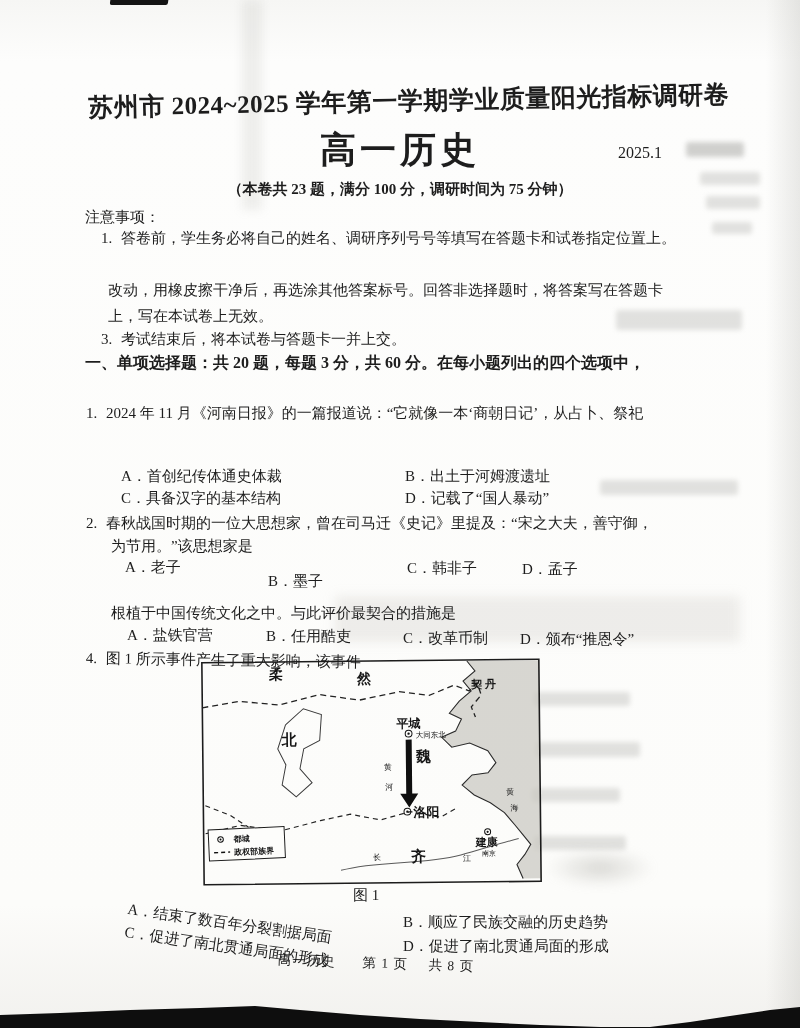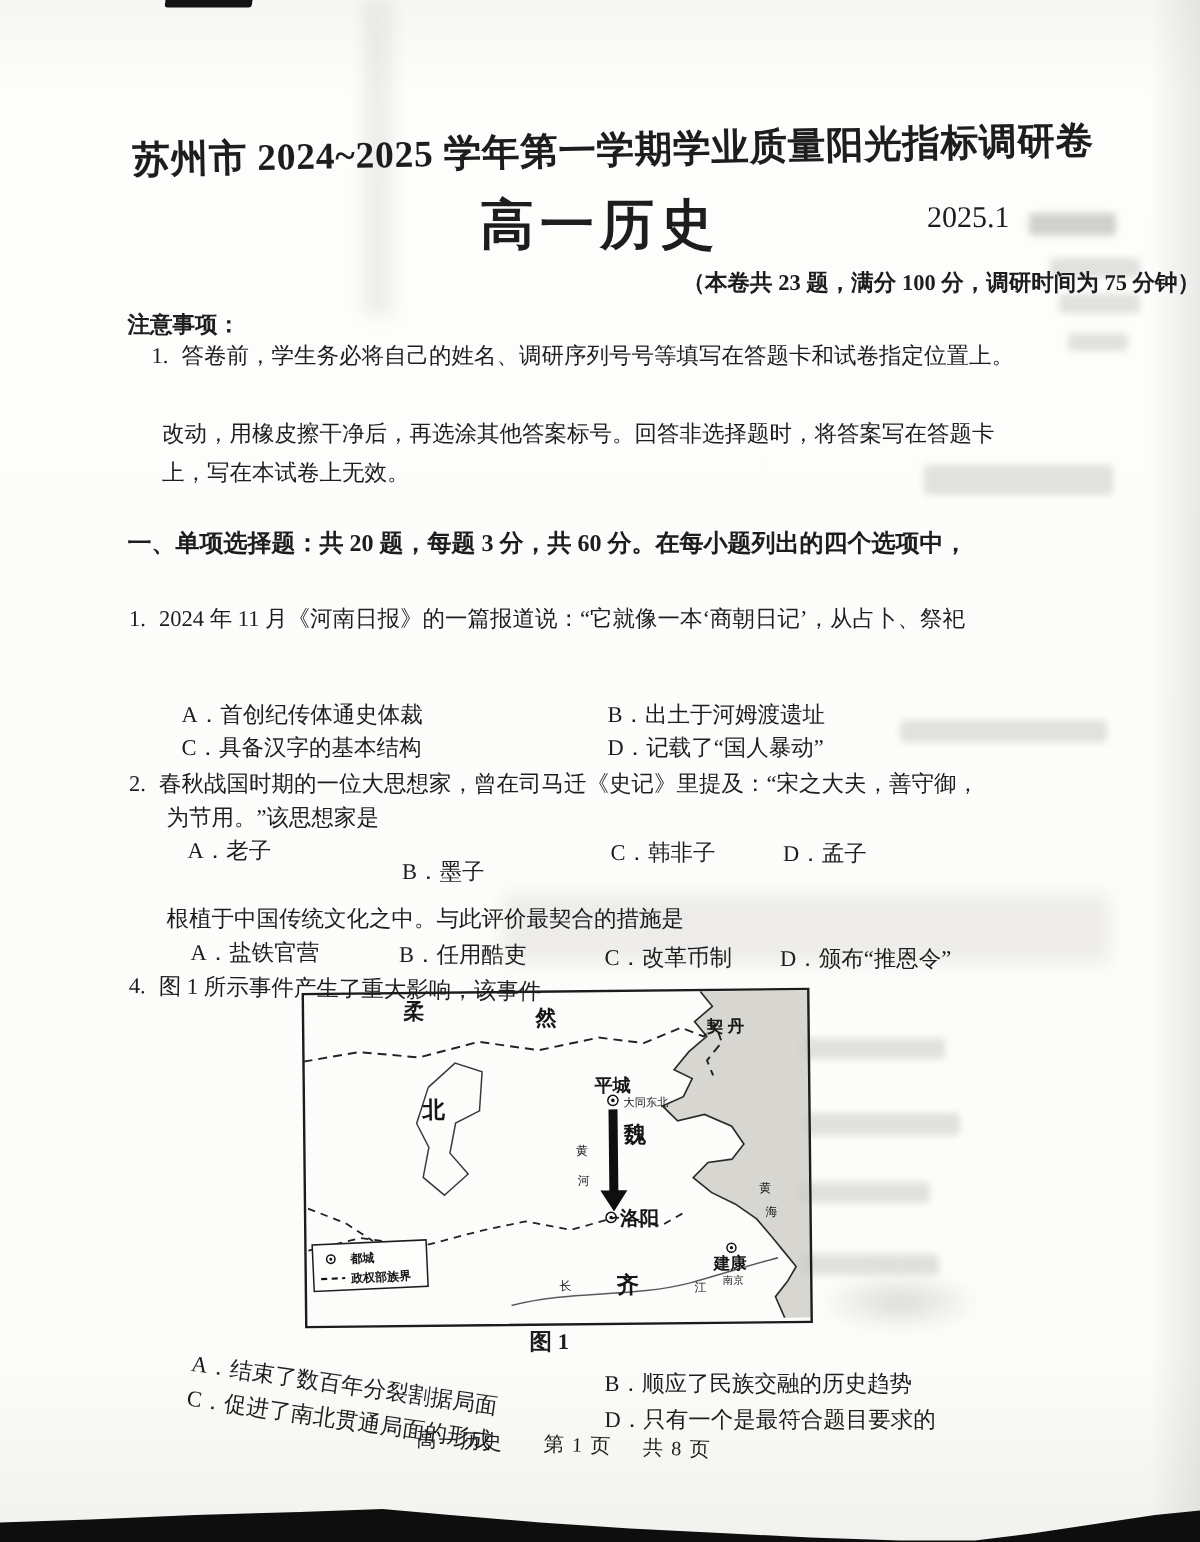--- a/index.html
+++ b/index.html
@@ -2,26 +2,26 @@
 <html><head>
 <meta charset="utf-8">
 <style>
   html,body{margin:0;padding:0;background:#e8e8e6;}
   .page{
     position:relative;width:800px;height:1028px;margin:0 auto;overflow:hidden;
     background:linear-gradient(180deg,#f6f6f4 0%,#fdfdfc 6%,#fcfcfa 88%,#f2f1ee 100%);
     font-family:"Liberation Serif","DejaVu Serif",serif;color:#1d1d1d;
   }
   .t{position:absolute;white-space:nowrap;font-size:15px;line-height:1.25;}
-  .b{font-weight:bold;}
+  .b{font-weight:normal;}
   .num{display:inline-block;min-width:20px;}
   .opt{position:absolute;white-space:nowrap;font-size:15px;}
   .title{font-size:25px;font-weight:bold;letter-spacing:0.5px;transform:rotate(-1.2deg);transform-origin:left top;}
   .subject{width:100%;text-align:center;font-size:36px;font-weight:bold;letter-spacing:4px;}
-  .info{width:100%;text-align:right;font-size:15px;font-weight:bold;}
+  .info{width:100%;text-align:center;font-size:15px;font-weight:bold;}
   .sec{font-size:16px;font-weight:bold;}
   .footer{font-size:13.5px;transform:rotate(2deg);transform-origin:left top;letter-spacing:1px;}
   .rot8{transform:rotate(8deg);transform-origin:left top;}
   .ghost{position:absolute;filter:blur(2.5px);opacity:.45;background:#9a9a96;border-radius:3px;}
   .ghost.soft{opacity:.28;}
   .smudge{position:absolute;filter:blur(5px);opacity:.5;
     background:radial-gradient(ellipse at center,#b9b8b2 0%,rgba(185,184,178,0) 70%);}
   .edgeband{position:absolute;right:0;top:0;width:34px;height:100%;
     background:linear-gradient(90deg,rgba(160,160,155,0) 0%,rgba(160,160,155,.22) 100%);}
   .streak{position:absolute;left:242px;top:0;width:20px;height:210px;filter:blur(5px);
@@ -48,29 +48,32 @@
   <div class="ghost soft" style="left:616px;top:310px;width:126px;height:20px"></div>
   <div class="ghost soft" style="left:600px;top:480px;width:138px;height:15px"></div>
   <div class="ghost soft" style="left:534px;top:692px;width:96px;height:14px"></div>
   <div class="ghost soft" style="left:536px;top:742px;width:104px;height:15px"></div>
   <div class="ghost soft" style="left:532px;top:788px;width:88px;height:14px"></div>
   <div class="ghost soft" style="left:534px;top:836px;width:92px;height:14px"></div>
   <div class="smudge" style="left:545px;top:848px;width:110px;height:40px"></div>
 
   <div class="t title" style="left:88px;top:92px">苏州市 2024~2025 学年第一学期学业质量阳光指标调研卷</div>
   <div class="t subject" style="left:0;top:128px">高一历史</div>
-  <div class="t" style="left:618px;top:133px;font-size:20px">2025.1</div>
+  <div class="t" style="left:618px;top:143px;font-size:16px">2025.1</div>
   <div class="t info" style="left:0;top:180px">（本卷共 23 题，满分 100 分，调研时间为 75 分钟）</div>
 
   <div class="t b" style="left:85px;top:208px">注意事项：</div>
   <div class="t" style="left:101px;top:229px">
     <span class="num">1.</span><span>答卷前，学生务必将自己的姓名、调研序列号号等填写在答题卡和试卷指定位置上。</span>
   </div>
   <div class="t" style="left:108px;top:281px">改动，用橡皮擦干净后，再选涂其他答案标号。回答非选择题时，将答案写在答题卡</div>
   <div class="t" style="left:108px;top:307px">上，写在本试卷上无效。</div>
+  <div class="t" style="left:101px;top:330px">
+    <span class="num">3.</span><span>考试结束后，将本试卷与答题卡一并上交。</span>
+  </div>
 
   <div class="t sec" style="left:85px;top:353px">一、单项选择题：共 20 题，每题 3 分，共 60 分。在每小题列出的四个选项中，</div>
 
   <div class="t" style="left:86px;top:404px">
     <span class="num">1.</span><span>2024 年 11 月《河南日报》的一篇报道说：“它就像一本‘商朝日记’，从占卜、祭祀</span>
   </div>
   <div class="opt" style="left:121px;top:467px">A．首创纪传体通史体裁</div>
   <div class="opt" style="left:405px;top:467px">B．出土于河姆渡遗址</div>
   <div class="opt" style="left:121px;top:489px">C．具备汉字的基本结构</div>
   <div class="opt" style="left:405px;top:489px">D．记载了“国人暴动”</div>
@@ -154,21 +157,21 @@
       <line x1="13" y1="194" x2="29" y2="194" stroke="#111" stroke-width="1.4" stroke-dasharray="4,3"></line>
       <text x="33" y="197" font-size="8" font-weight="bold">政权部族界</text>
     </g>
   </svg>
 
   <div class="t b" style="left:353px;top:886px;font-size:15px">图 1</div>
 
   <div class="opt rot8" style="left:129px;top:900px">A．结束了数百年分裂割据局面</div>
   <div class="opt rot8" style="left:126px;top:923px">C．促进了南北贯通局面的形成</div>
   <div class="opt" style="left:403px;top:913px">B．顺应了民族交融的历史趋势</div>
-  <div class="opt" style="left:403px;top:937px">D．只有一个是最符合题目要求的</div>
+  <div class="opt" style="left:403px;top:937px">D．促进了南北贯通局面的形成</div>
 
   <div class="t footer" style="left:278px;top:952px">
     <span>高一历史</span>
     <span style="display:inline-block;width:18px"></span>
     <span>第 1 页</span>
     <span style="display:inline-block;width:12px"></span>
     <span>共 8 页</span>
   </div>
 
   <svg style="position:absolute;left:0;top:998px" width="800" height="30" viewBox="0 0 800 30">

